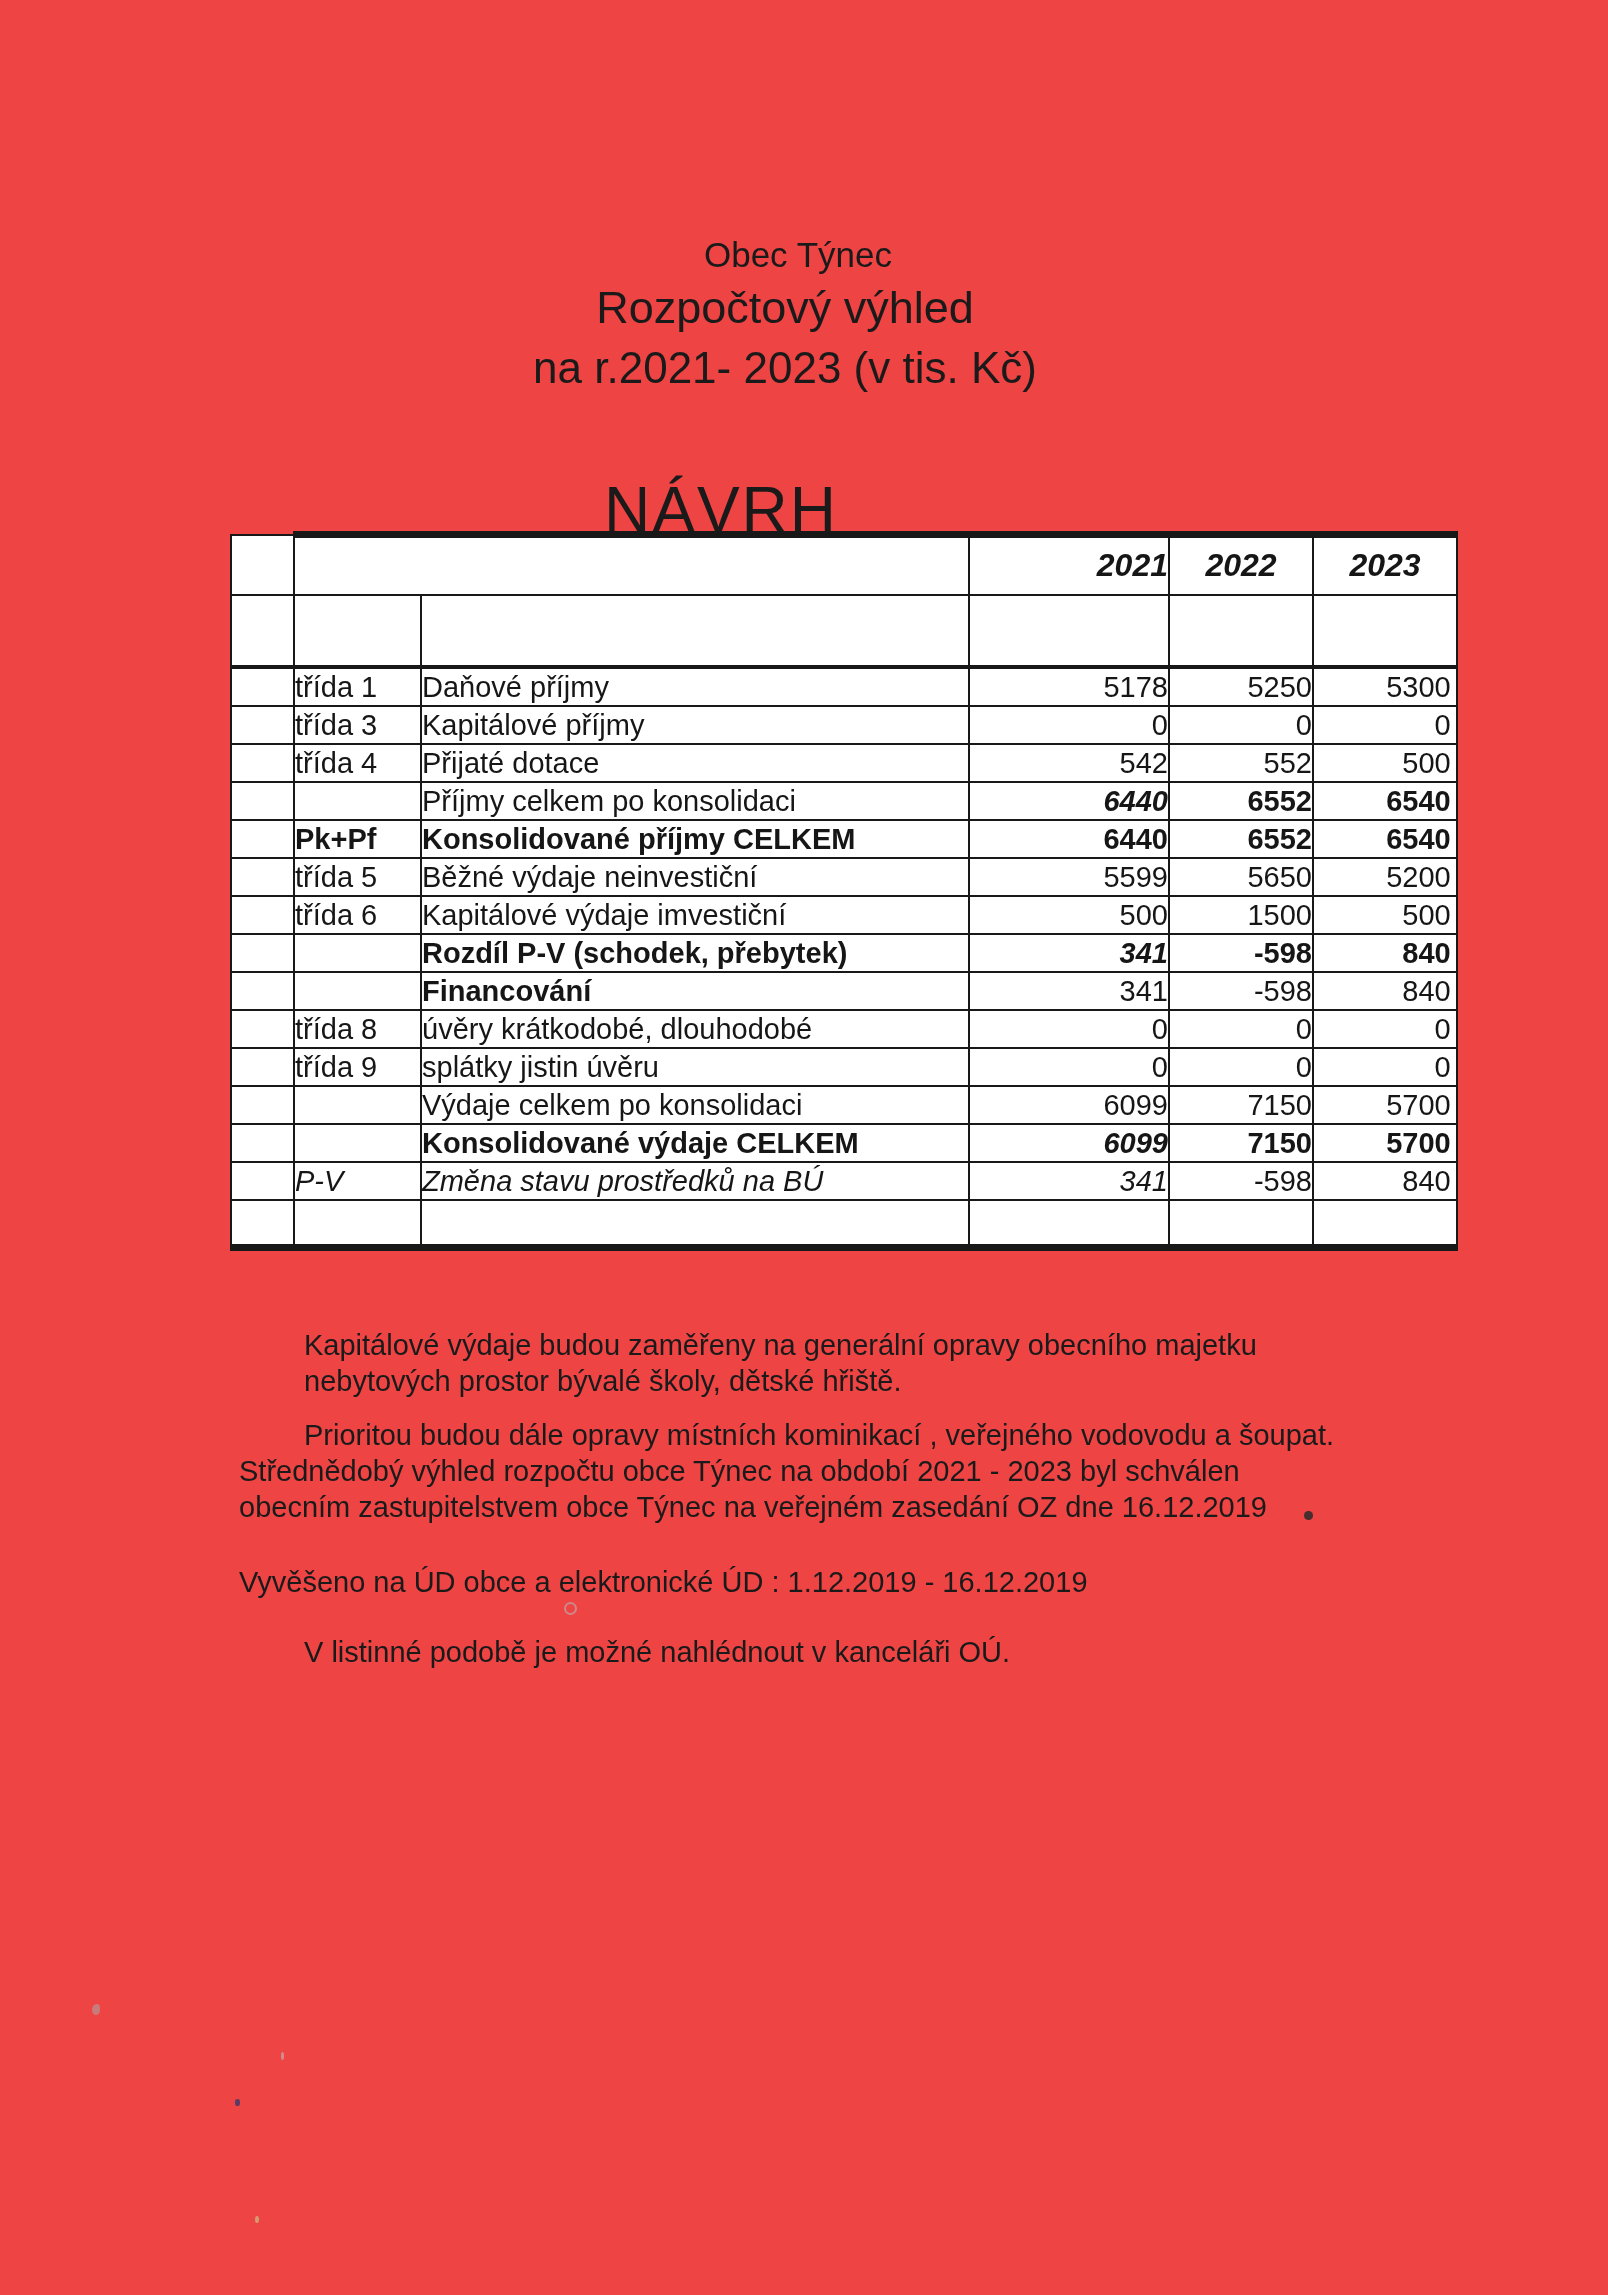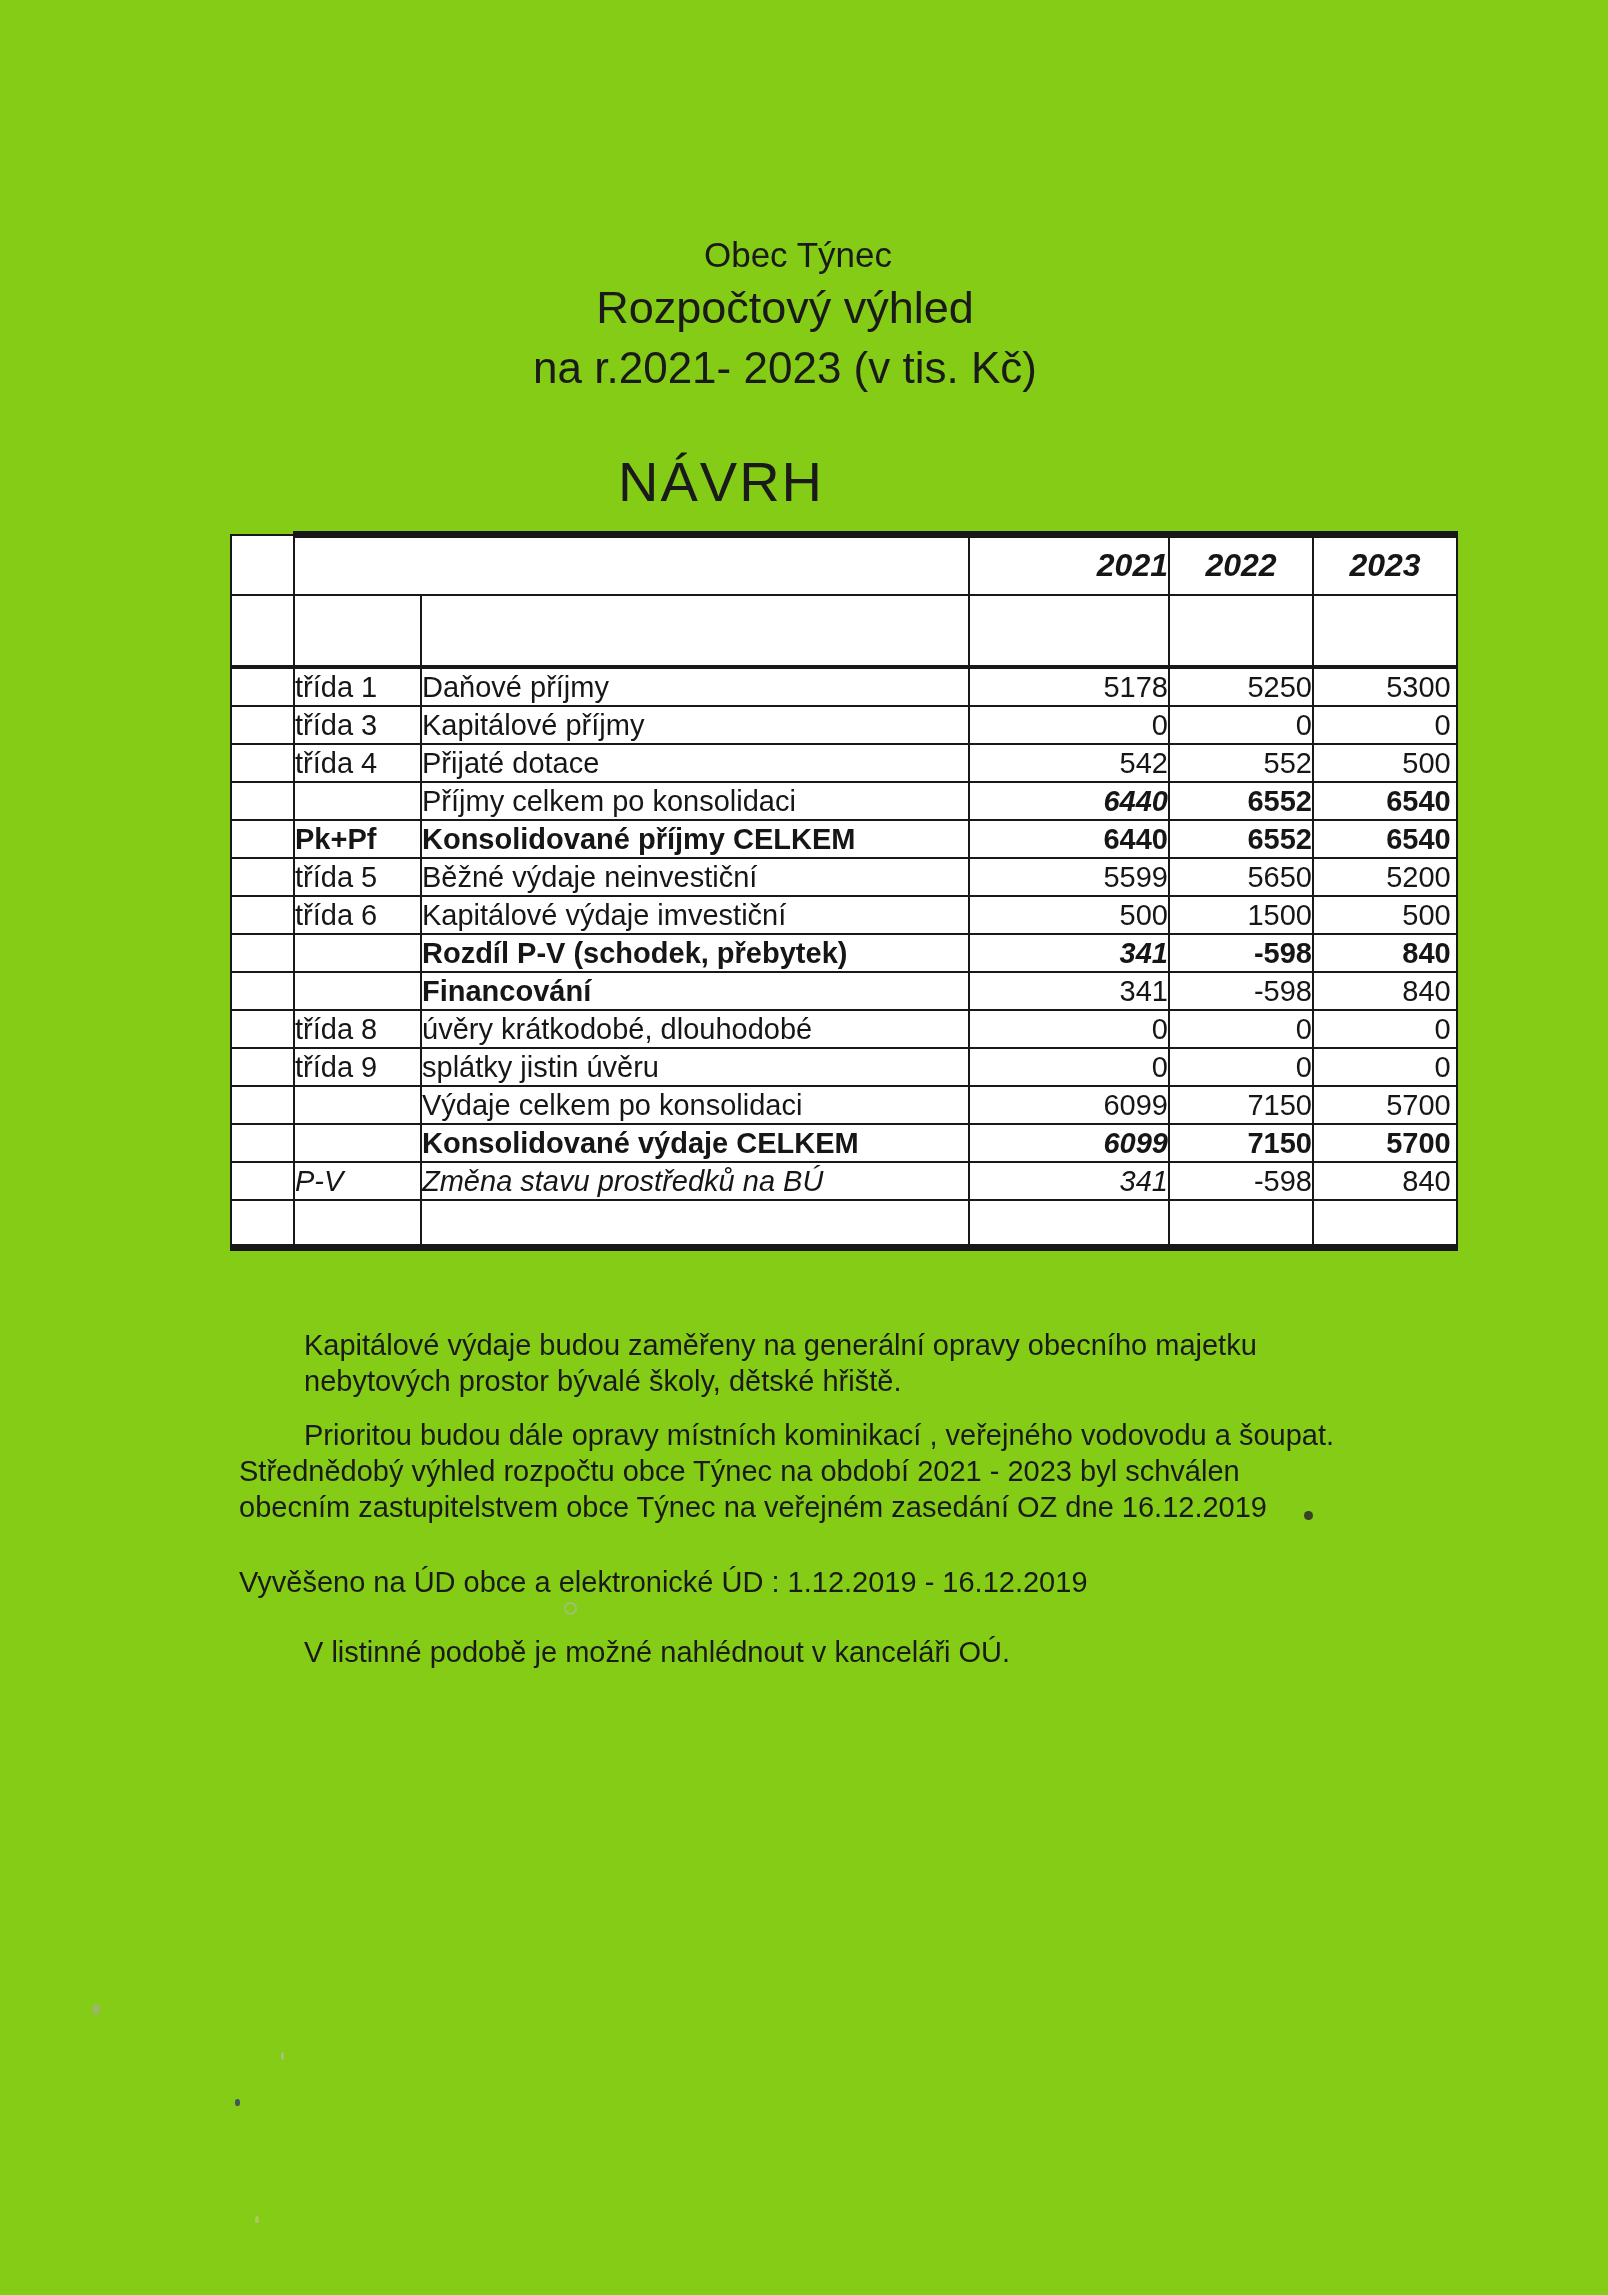--- a/index.html
+++ b/index.html
@@ -1,29 +1,29 @@
 <!DOCTYPE html>
 <html style="font-size:10.7px"><head>
 <meta charset="utf-8">
 <style>
   html,body{margin:0;padding:0;background:#e8e8e8;}
   .page{
     position:relative;
     width:1609px;height:2295px;
-    background:#84cc16;
+    background:#ef4444;
     overflow:hidden;
     font-family:"Liberation Sans", sans-serif;
     color:#1a1a1a;
   }
   
   .title-line{position:absolute;transform:translateX(-50%);white-space:nowrap;}
   .t-org   {top:235px;left:798px;font-size:35px;}
   .t-doc   {top:282px;left:785px;font-size:45px;}
   .t-period{top:343px;left:785px;font-size:44px;}
-  .t-draft {top:449px;left:721px;font-size:56px;letter-spacing:2px;}
+  .t-draft {top:473px;left:721px;font-size:64px;letter-spacing:2px;}
   
   table.budget{
     position:absolute;left:230px;top:531px;
     width:1226px;
     border-collapse:collapse;table-layout:fixed;
     font-size:29px;color:#161616;
   }
   table.budget td{
     border:2.7px solid #181818;
     padding:0;

